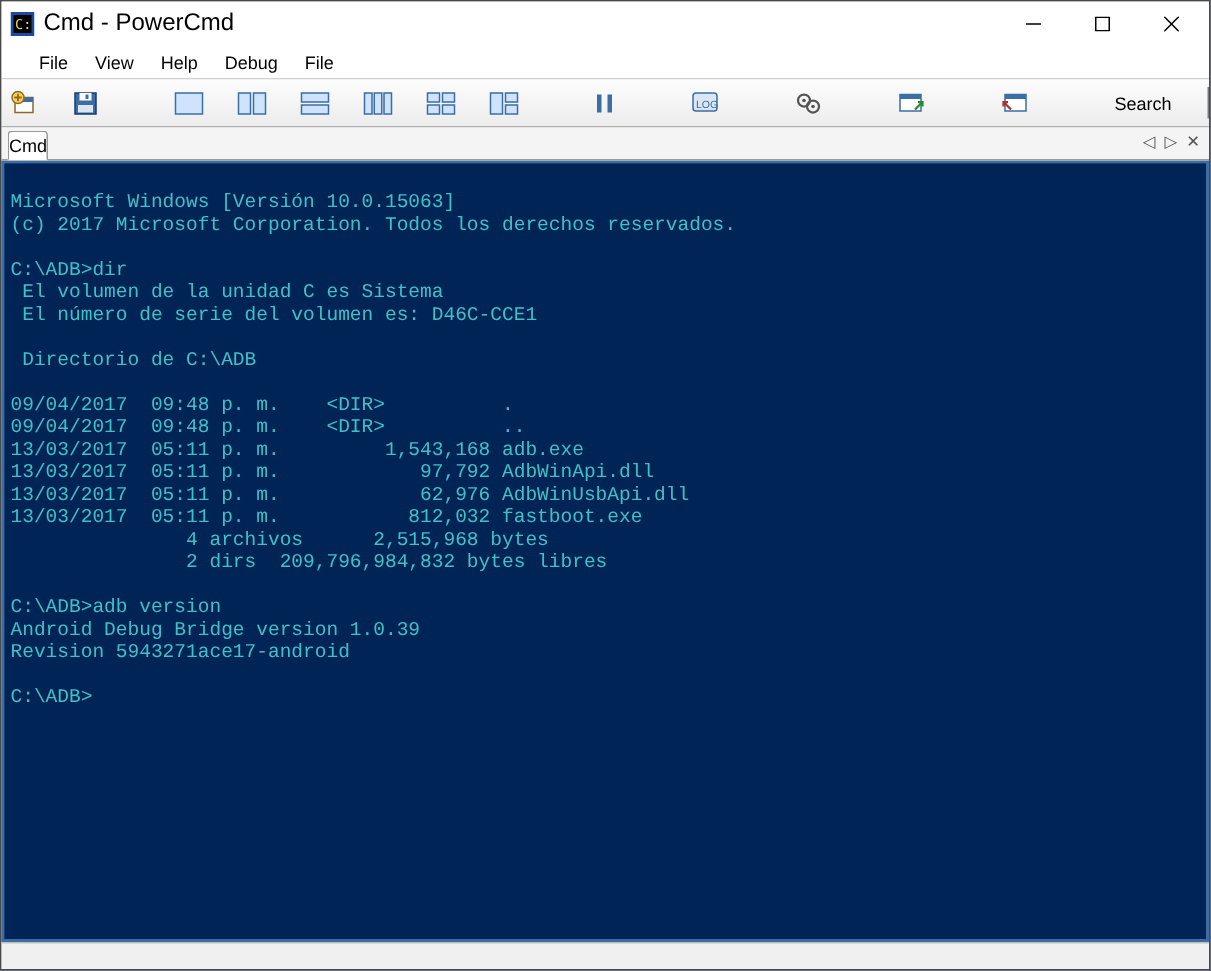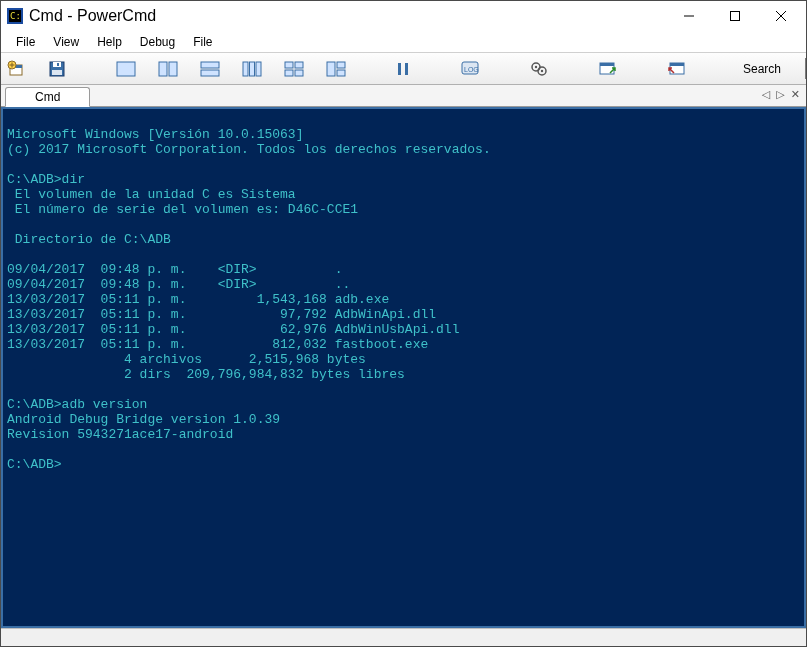--- a/index.html
+++ b/index.html
@@ -31,21 +31,21 @@
   display: flex; align-items: center; justify-content: center;
   font-family: "Segoe UI Symbol", sans-serif;
   font-size: 10px;
   cursor: default;
 }
 .winbtn svg { display:block; }
 .menubar {
   height: 22px;
   display: flex;
   align-items: center;
-  padding: 0 6px;
+  padding: 0 16px;
   background: #fff;
   border-bottom: 1px solid #d0d0d0;
 }
 .menuitem {
   padding: 2px 9px;
   font-size: 12px;
   cursor: default;
 }
 .toolbar {
   height: 32px;
@@ -82,21 +82,21 @@
   height: 22px;
   background: #f4f4f4;
   border-bottom: 1px solid #9a9a9a;
   display: flex;
   align-items: flex-end;
   padding: 0 4px;
   position: relative;
 }
 .tab {
   height: 20px;
-  padding: 0 29px;
+  padding: 0 0;
   font-size: 12px;
   border: 1px solid #9a9a9a;
   border-bottom: 1px solid #fff;
   border-radius: 3px 3px 0 0;
   background: #fff;
   margin-bottom: -1px;
   display: flex; align-items: center;
 }
 .tabstrip .right-icons {
   position: absolute;

